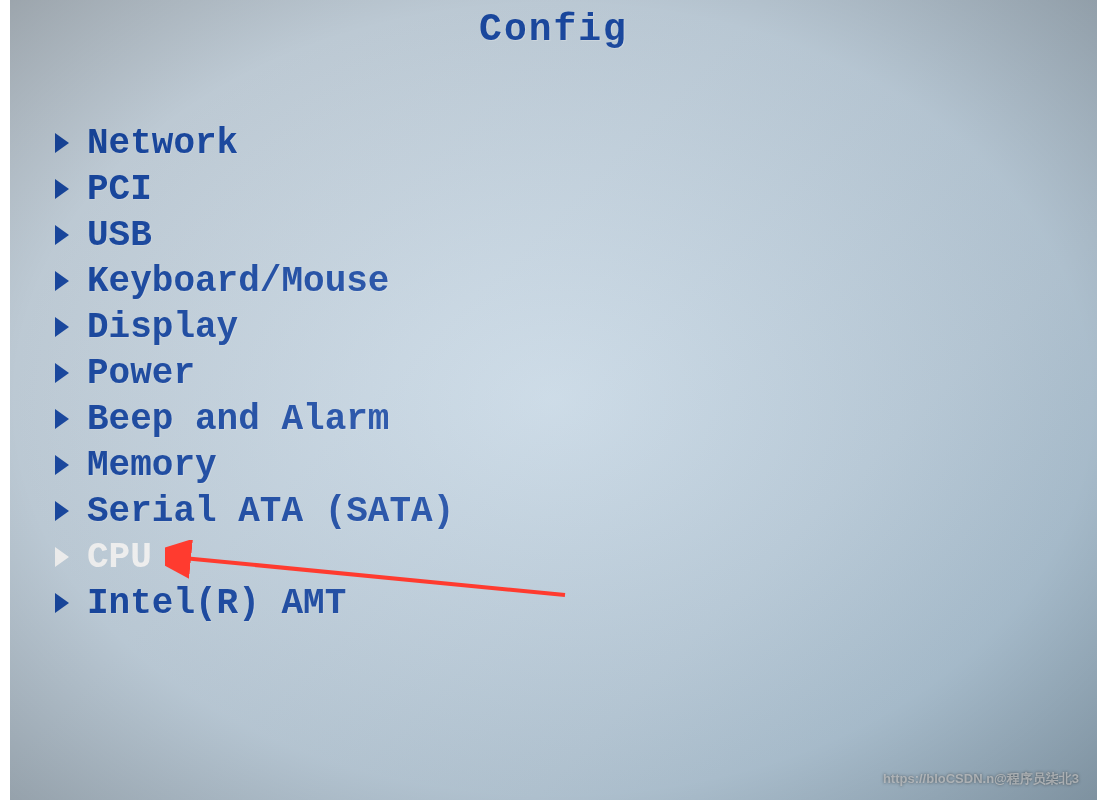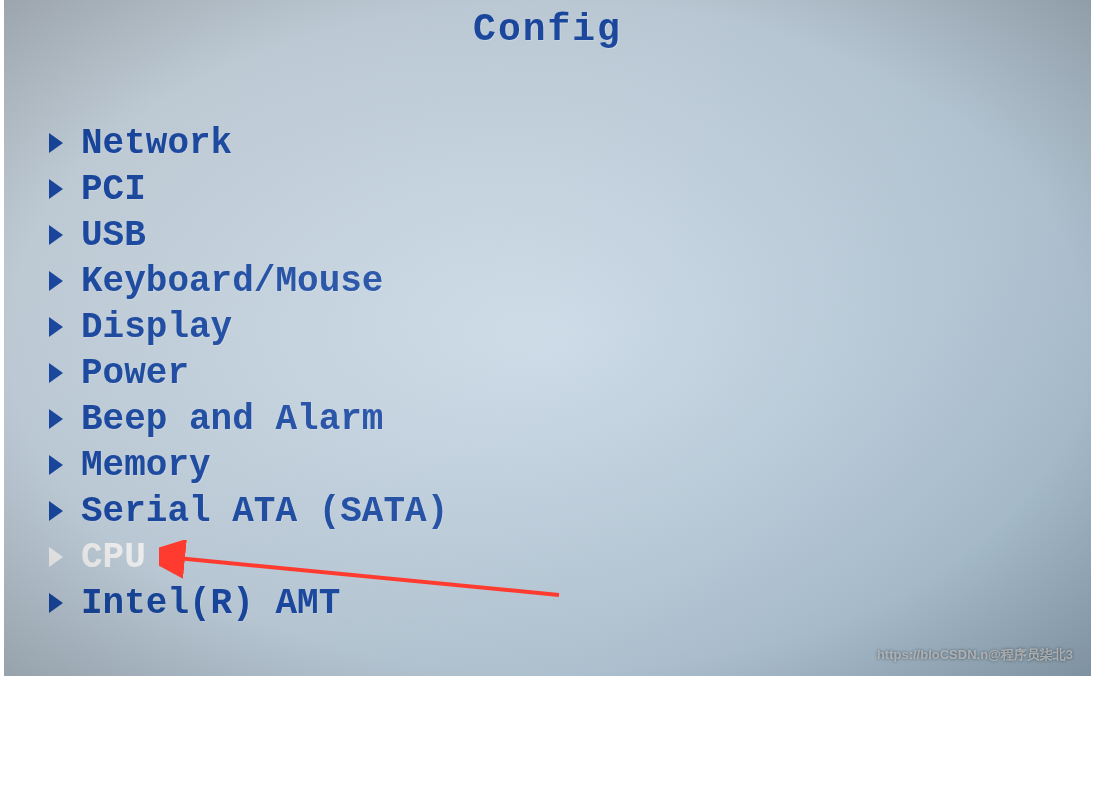--- a/index.html
+++ b/index.html
@@ -9,24 +9,24 @@
     }
     body {
       width: 1107px;
       height: 806px;
       background: #fff;
       position: relative;
       overflow: hidden;
     }
     .bios-screen {
       position: absolute;
-      left: 4px;
+      left: 10px;
       top: 0;
       width: 1087px;
-      height: 676px;
+      height: 800px;
       background: linear-gradient(135deg, #d0dce6 0%, #c8d8e5 40%, #bdd0df 70%, #a8c2d5 100%);
       overflow: hidden;
       font-family: 'Courier New', monospace;
       font-weight: bold;
     }
     .bios-screen::before {
       content: '';
       position: absolute;
       inset: 0;
       background: radial-gradient(ellipse at 50% 50%, rgba(255,255,255,0.15) 0%, rgba(0,0,0,0.08) 70%, rgba(0,0,0,0.25) 100%);

